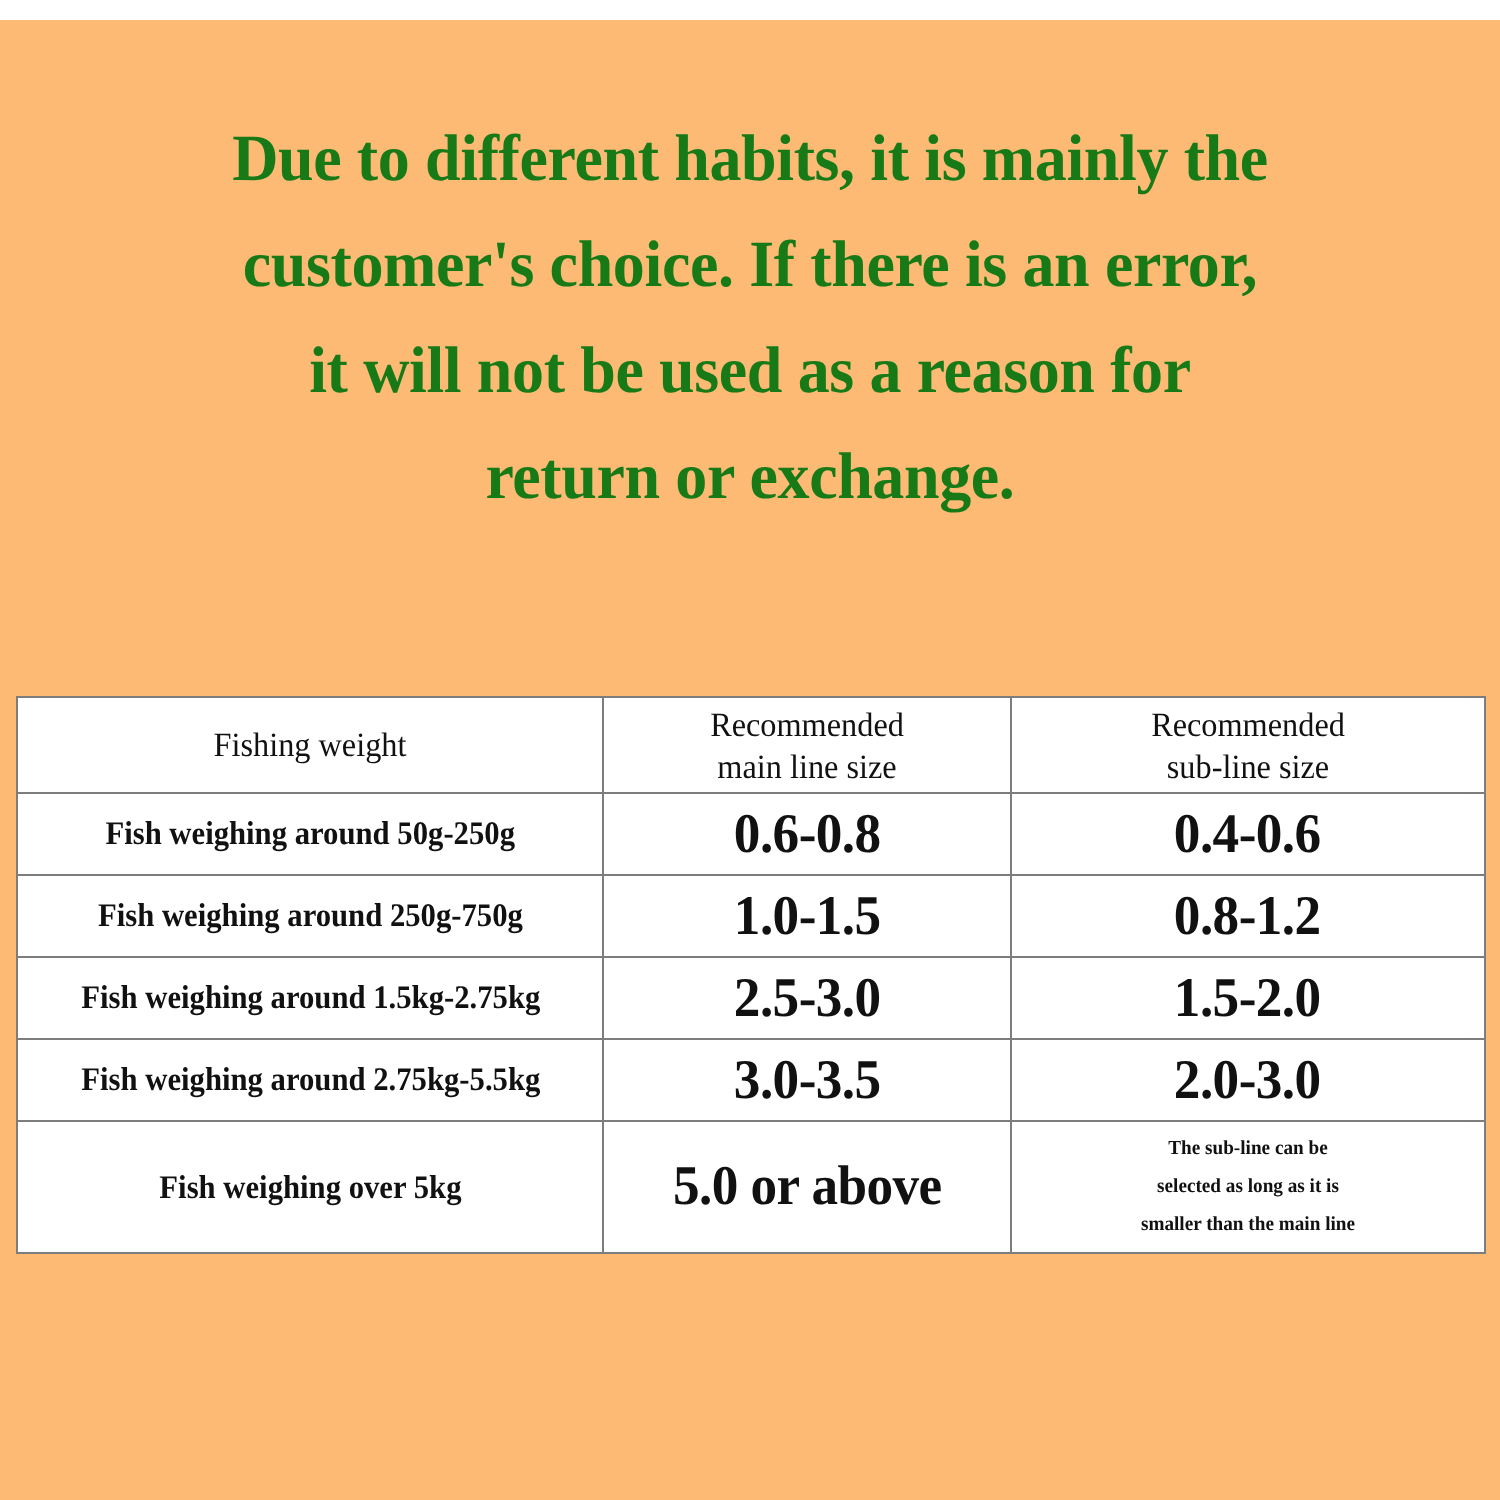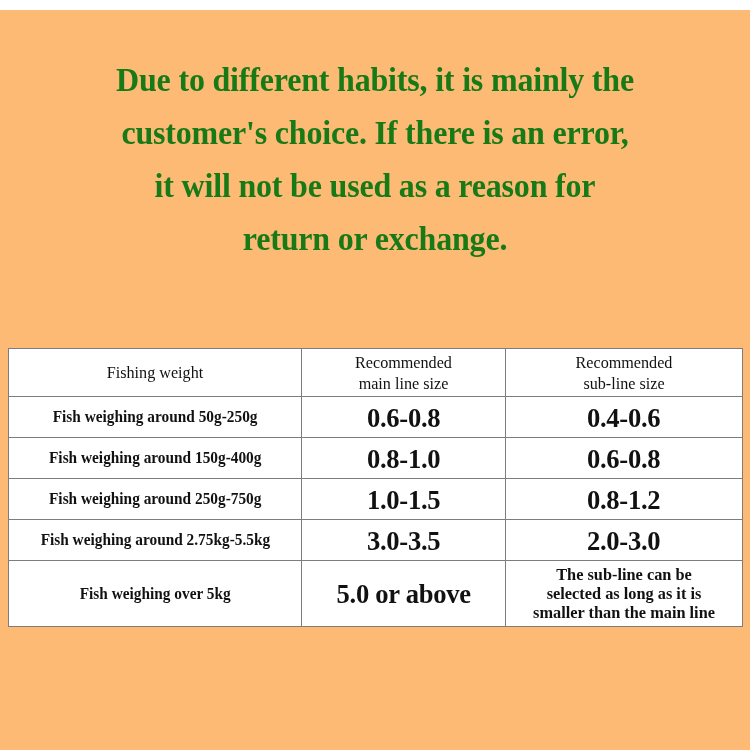--- a/index.html
+++ b/index.html
@@ -116,21 +116,21 @@
   }
   td.size .sq {
     display: inline-block;
     transform: scaleX(0.95);
     transform-origin: center center;
     white-space: nowrap;
   }
 
   td.note {
     font-weight: bold;
-    font-size: 17px;
+    font-size: 10px;
     line-height: 19px;
   }
   td.note .nline {
     display: block;
     white-space: nowrap;
     transform: scaleX(0.96);
     transform-origin: center center;
   }
 </style>
 </head>
@@ -168,34 +168,34 @@
         </tr>
       </thead>
       <tbody>
 
         <tr class="data-row">
           <td class="weight"><span class="sq">Fish weighing around 50g-250g</span></td>
           <td class="size"><span class="sq">0.6-0.8</span></td>
           <td class="size"><span class="sq">0.4-0.6</span></td>
         </tr>
 
-        <tr class="data-row">
-          <td class="weight"><span class="sq">Fish weighing around 150g-400g</span></td>
-          <td class="size"><span class="sq">0.8-1.0</span></td>
-          <td class="size"><span class="sq">0.6-0.8</span></td>
-        </tr>
 
         <tr class="data-row">
           <td class="weight"><span class="sq">Fish weighing around 250g-750g</span></td>
           <td class="size"><span class="sq">1.0-1.5</span></td>
           <td class="size"><span class="sq">0.8-1.2</span></td>
         </tr>
 
 
 
+        <tr class="data-row">
+          <td class="weight"><span class="sq">Fish weighing around 1.5kg-2.75kg</span></td>
+          <td class="size"><span class="sq">2.5-3.0</span></td>
+          <td class="size"><span class="sq">1.5-2.0</span></td>
+        </tr>
 
         <tr class="data-row">
           <td class="weight"><span class="sq">Fish weighing around 2.75kg-5.5kg</span></td>
           <td class="size"><span class="sq">3.0-3.5</span></td>
           <td class="size"><span class="sq">2.0-3.0</span></td>
         </tr>
 
         <tr class="data-row tall">
           <td class="weight"><span class="sq">Fish weighing over 5kg</span></td>
           <td class="size"><span class="sq">5.0 or above</span></td>

